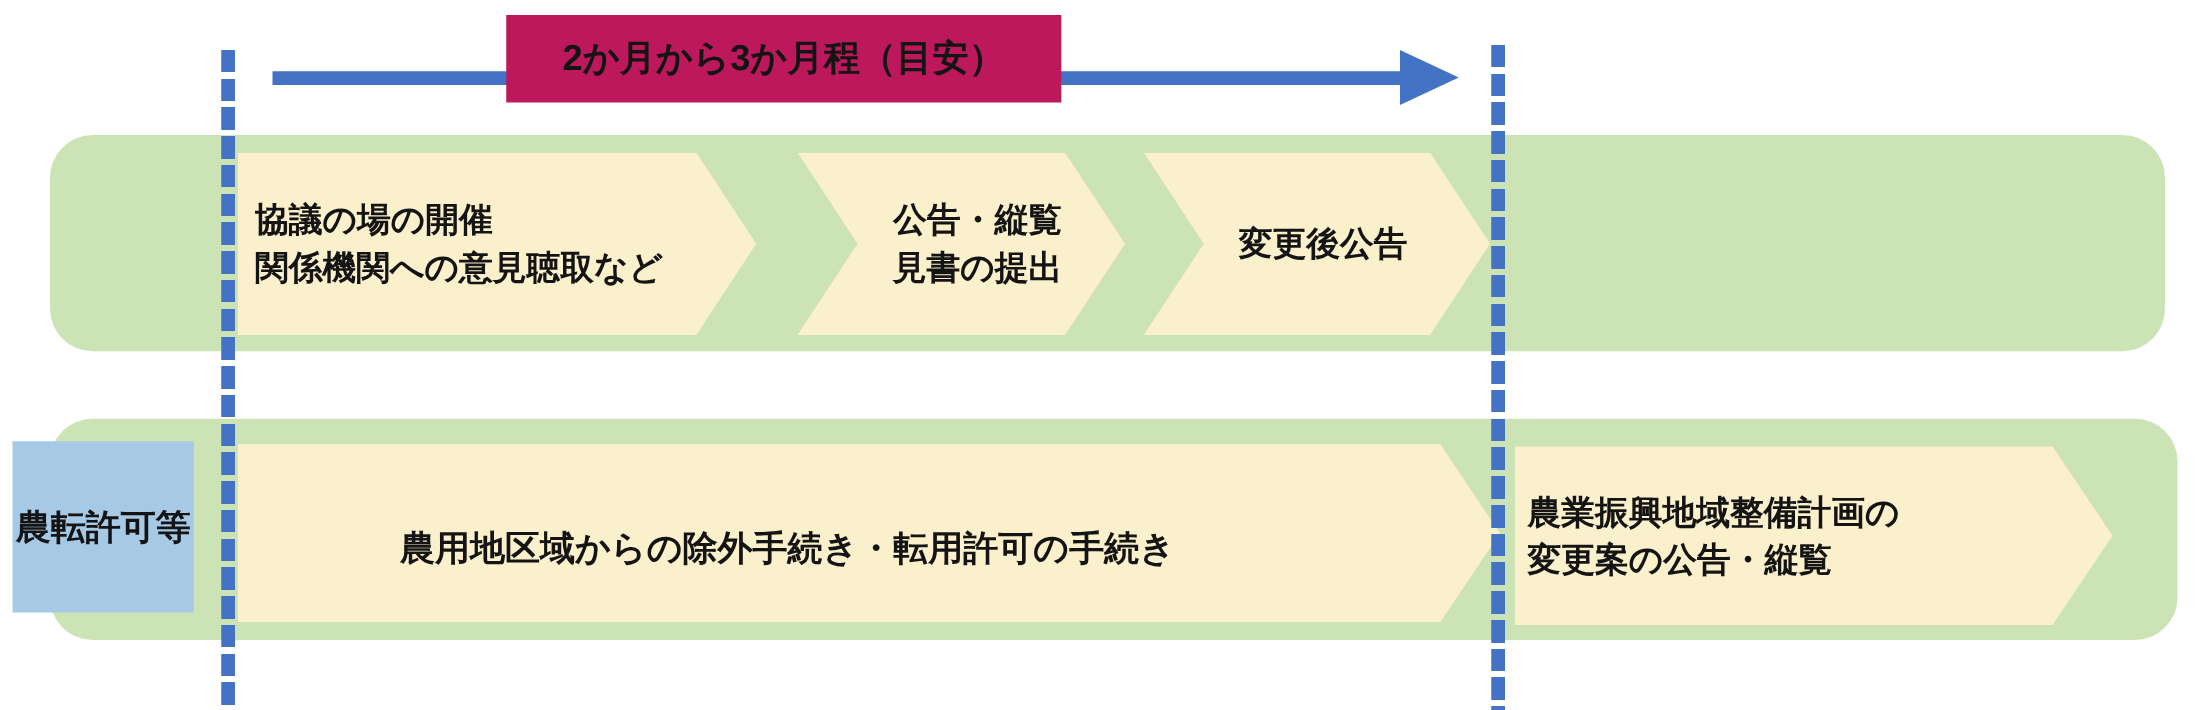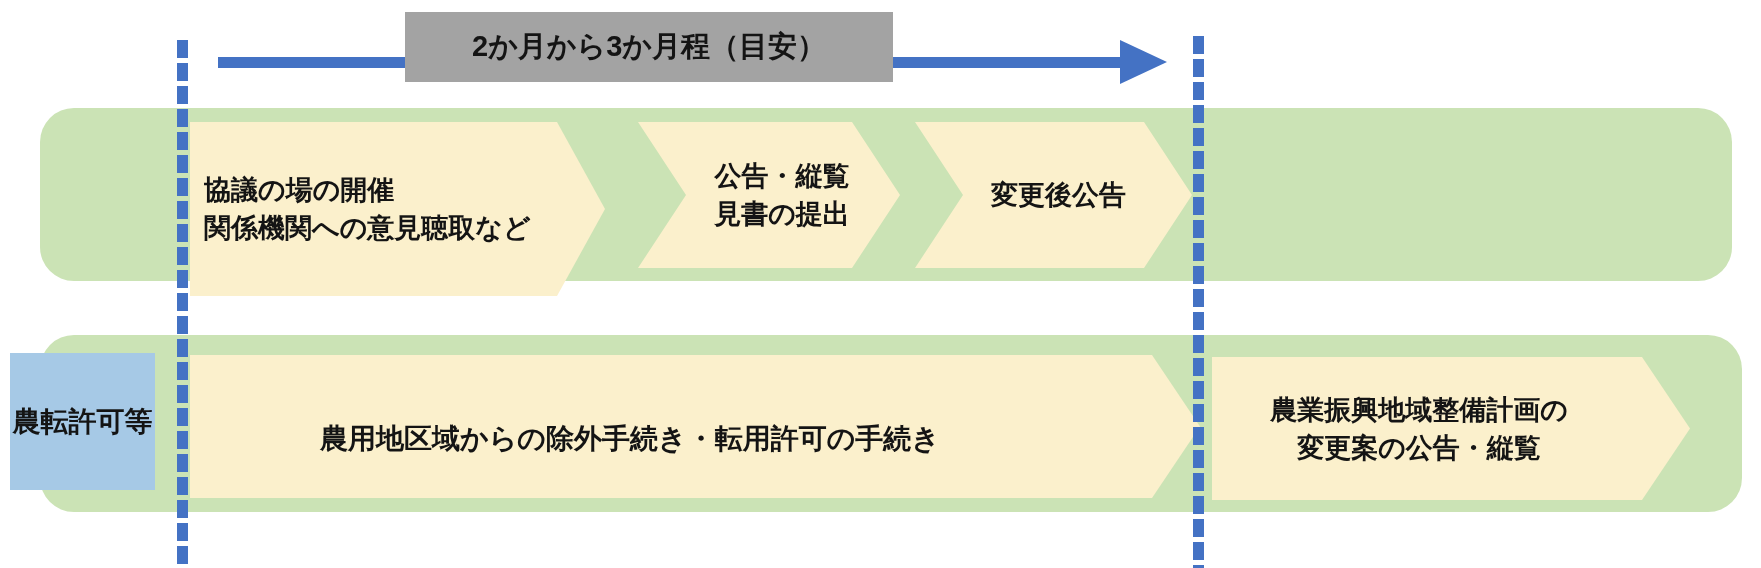--- a/index.html
+++ b/index.html
@@ -4,43 +4,43 @@
 <style>
   html,body{margin:0;padding:0;background:#ffffff;}
   #canvas{
     position:relative;width:1761px;height:568px;background:#ffffff;overflow:hidden;
     font-family:"Liberation Sans","DejaVu Sans",sans-serif;color:#141414;
   }
   
   #arrow-line{position:absolute;left:218px;top:57px;width:906px;height:11px;background:#4472c4;z-index:1;}
   #arrow-head{position:absolute;left:1120px;top:40px;width:0;height:0;
     border-top:22px solid transparent;border-bottom:22px solid transparent;border-left:47px solid #4472c4;z-index:1;}
-  #duration-box{position:absolute;left:405px;top:12px;width:488px;height:70px;background:#a3a3a3;
+  #duration-box{position:absolute;left:405px;top:12px;width:444px;height:70px;background:#be185d;
     display:flex;align-items:center;justify-content:center;z-index:2;}
   #duration-box span{font-weight:bold;font-size:29px;white-space:nowrap;}
   
   .band{position:absolute;background:#cbe3b5;border-radius:34px;z-index:0;}
   #band-planning{left:40px;top:108px;width:1692px;height:173px;}
   #band-permit{left:40px;top:335px;width:1702px;height:177px;}
   
   .row-label{position:absolute;background:#a6c9e6;display:flex;align-items:center;justify-content:center;z-index:3;}
   .row-label span{font-weight:bold;font-size:28px;white-space:nowrap;}
   #label-planning{left:10px;top:123px;width:145px;height:134px;}
   #label-permit{left:10px;top:353px;width:145px;height:137px;}
   
   .chev{position:absolute;background:#fbf0cc;display:flex;flex-direction:column;justify-content:center;z-index:2;}
   .chev .line{font-weight:bold;font-size:27px;line-height:38px;white-space:nowrap;}
   .point{clip-path:polygon(0 0, calc(100% - 48px) 0, 100% 50%, calc(100% - 48px) 100%, 0 100%);}
   .point-notch{clip-path:polygon(0 0, calc(100% - 48px) 0, 100% 50%, calc(100% - 48px) 100%, 0 100%, 48px 50%);}
-  #step-consult{left:190px;top:122px;width:415px;height:174px;align-items:flex-start;padding-left:14px;box-sizing:border-box;}
+  #step-consult{left:190px;top:122px;width:415px;height:146px;align-items:flex-start;padding-left:14px;box-sizing:border-box;}
   #step-notice{left:638px;top:122px;width:262px;height:146px;align-items:center;text-align:left;padding-left:26px;box-sizing:border-box;}
   #step-final{left:915px;top:122px;width:277px;height:146px;align-items:center;text-align:center;padding-left:30px;padding-right:20px;box-sizing:border-box;}
   #step-exclusion{left:190px;top:355px;width:1010px;height:143px;align-items:center;text-align:center;padding-right:130px;box-sizing:border-box;}
   #step-exclusion .line{font-size:28px;margin-top:24px;}
-  #step-publication{left:1212px;top:357px;width:478px;height:143px;align-items:center;text-align:center;padding-right:64px;box-sizing:border-box;}
+  #step-publication{left:1212px;top:357px;width:478px;height:143px;align-items:flex-start;text-align:center;padding-right:64px;box-sizing:border-box;padding-left:10px;}
   
   .vdash{position:absolute;width:11px;z-index:5;
     background:repeating-linear-gradient(to bottom,#4472c4 0 18px,rgba(0,0,0,0) 18px 23px);}
   #dash-left{left:177px;top:40px;height:528px;}
   #dash-right{left:1193px;top:36px;height:532px;}
 </style>
 </head>
 <body>
 
 <div id="canvas">

